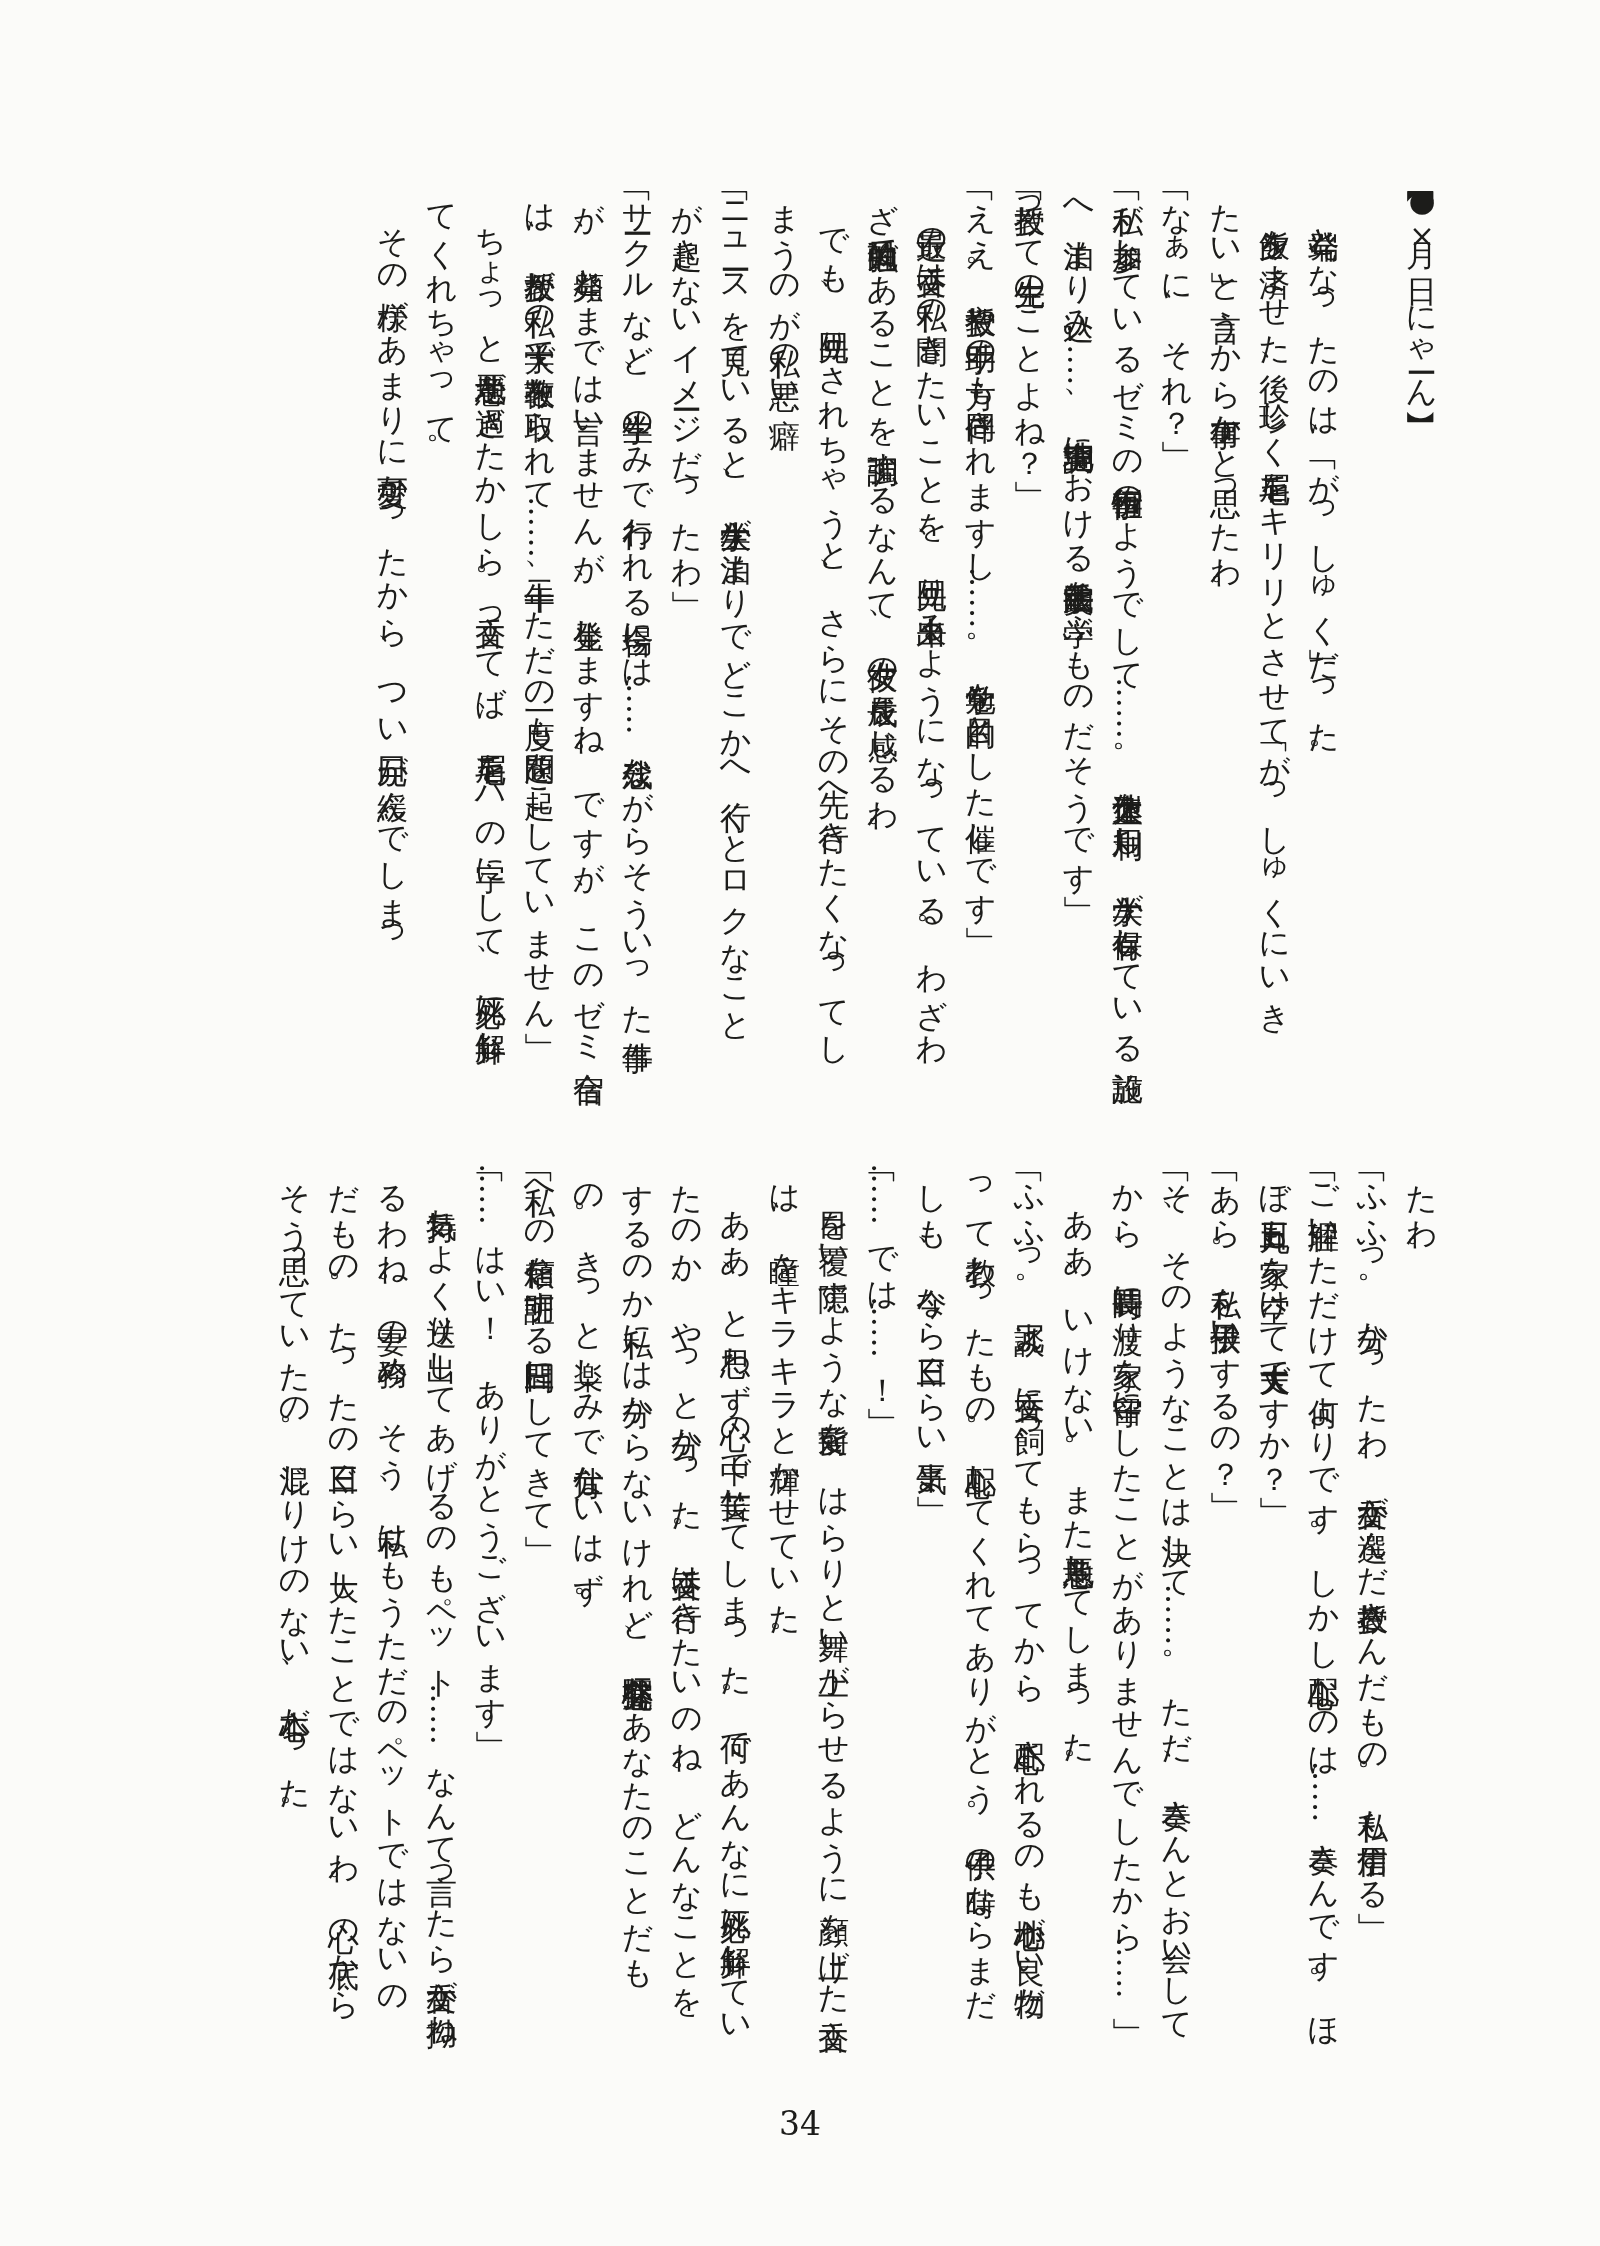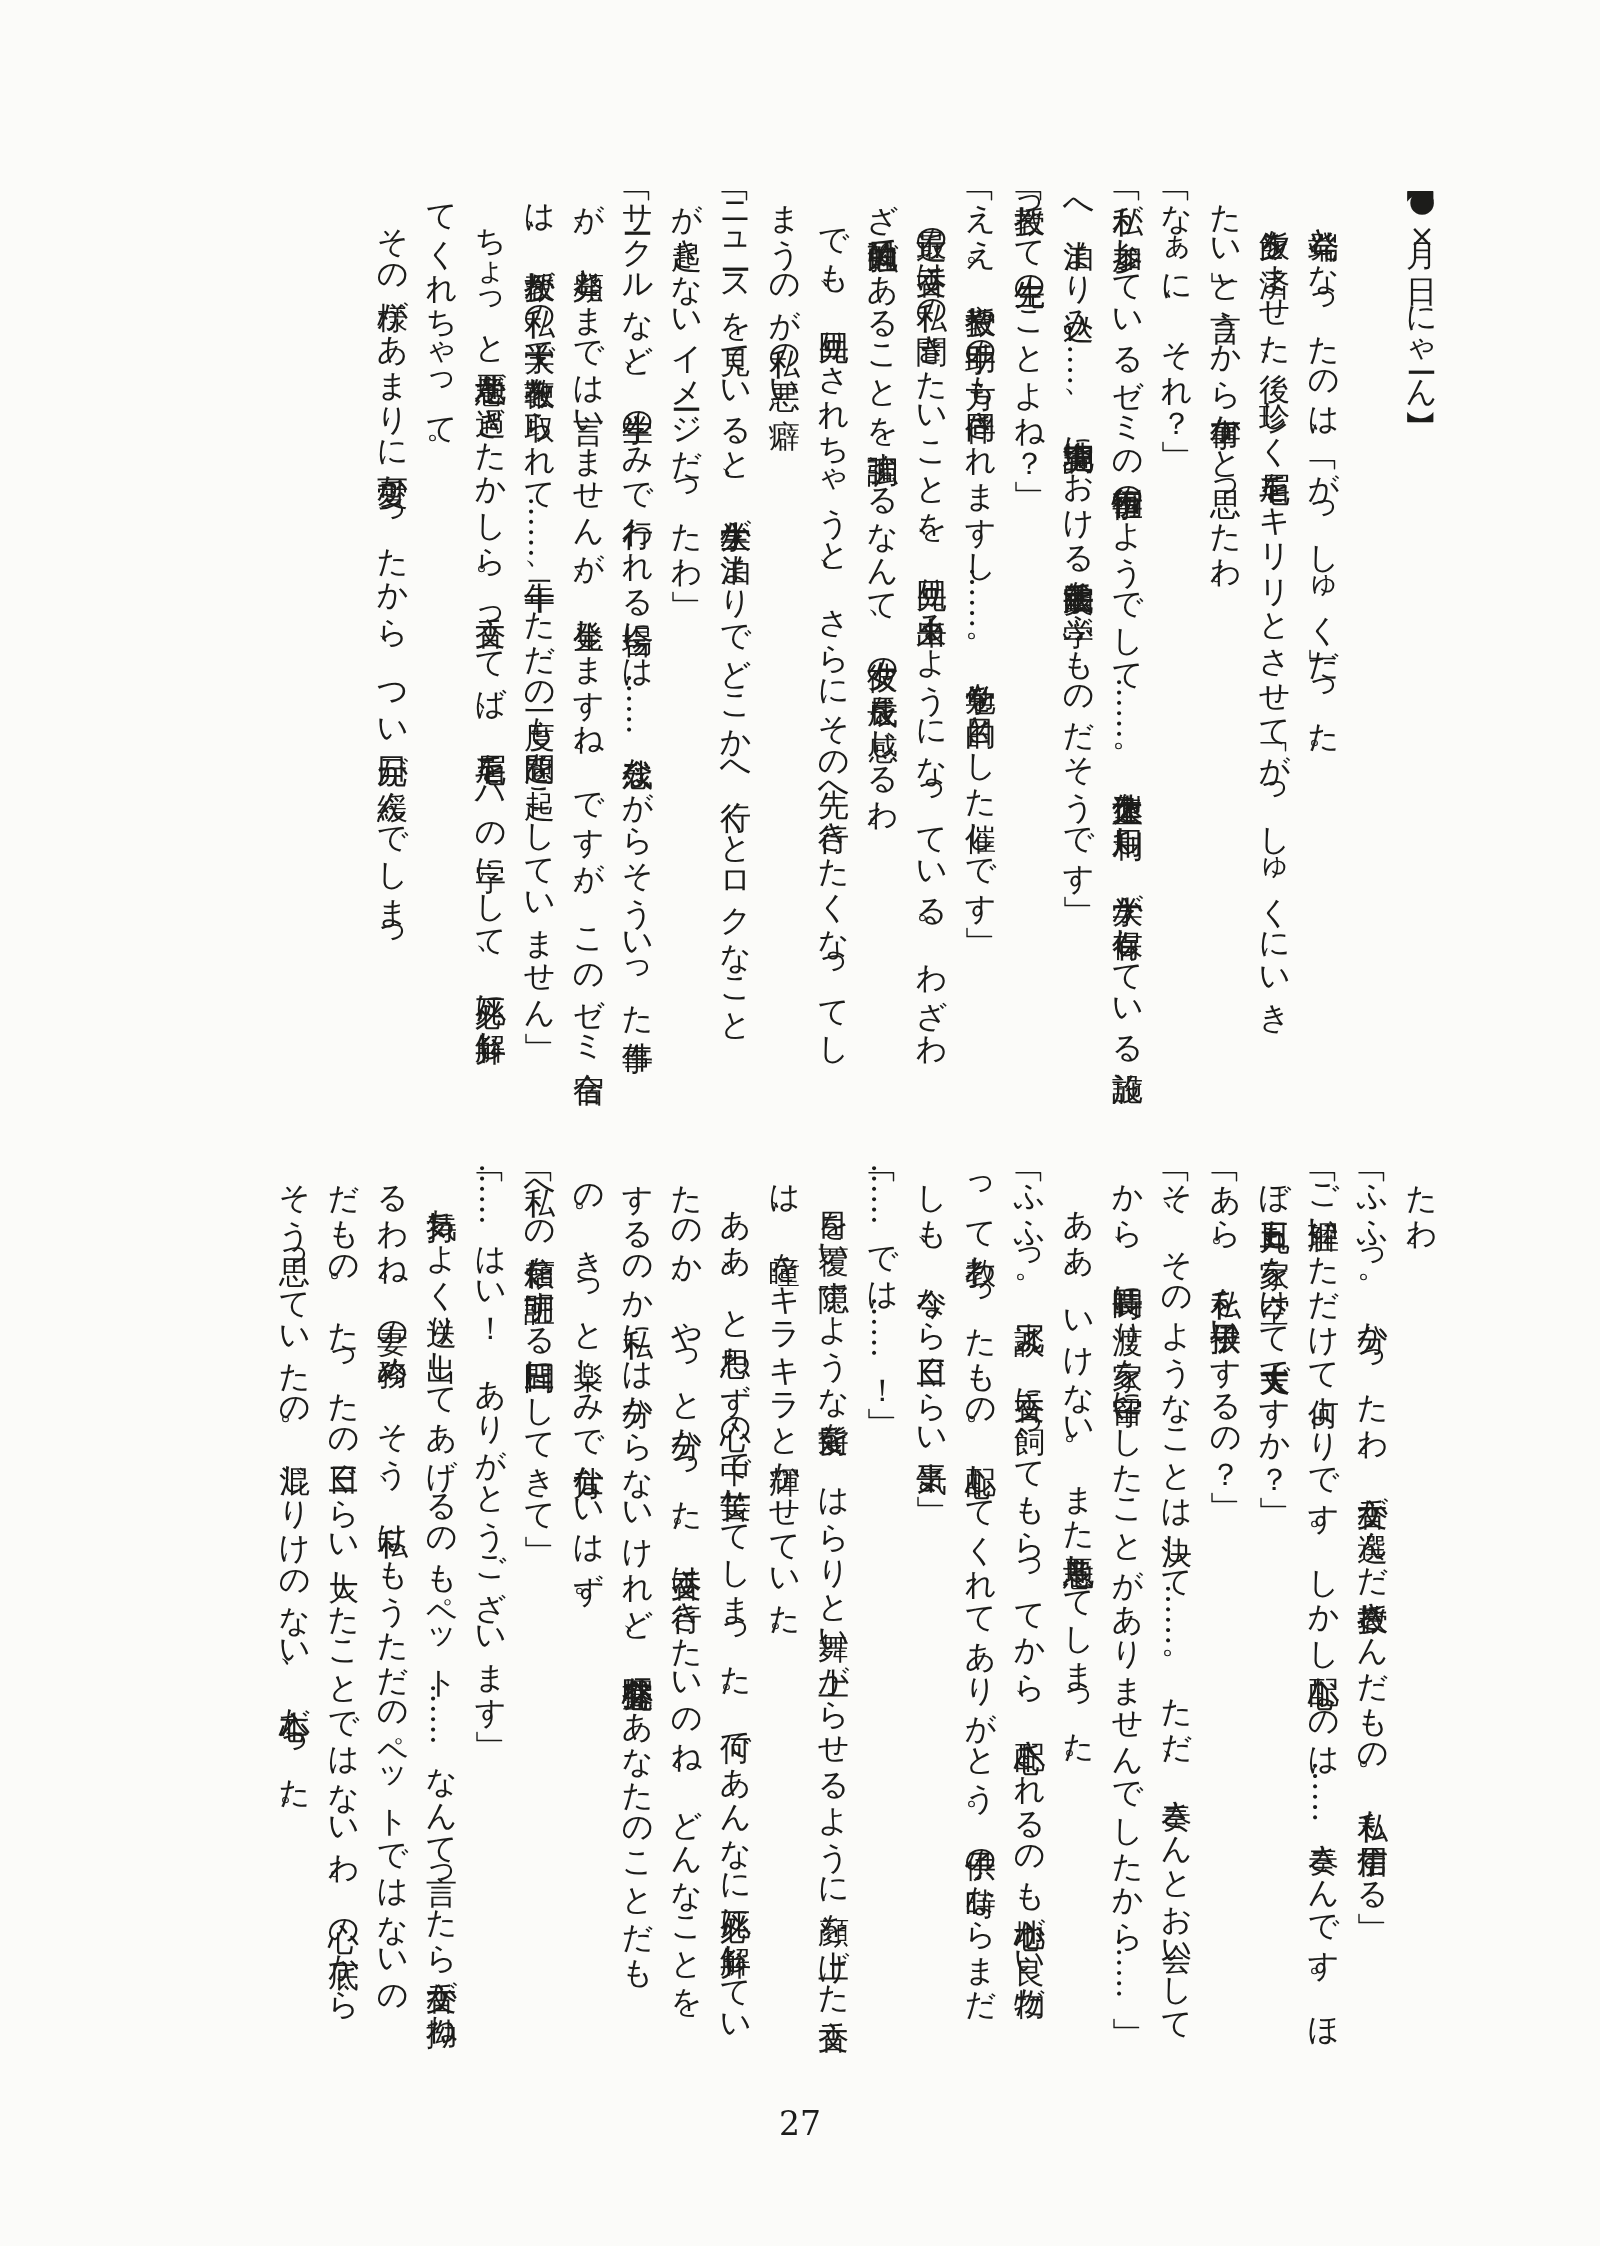--- a/index.html
+++ b/index.html
@@ -76,15 +76,15 @@
       <p class="para indent">ああ、いけない。また意地悪してしまった。</p>
       <p class="para">「ふふっ。冗談よ。文香に飼ってもらってから、心配されるのも心地が良い物だって教わったもの。心配してくれてありがとう。子供の時ならまだしも、今なら三日ぐらい平気よ」</p>
       <p class="para">「……では……！」</p>
       <p class="para indent">目を覆い隠すような前髪を、はらりと舞い上がらせるように顔を上げた文香は、瞳をキラキラと輝かせていた。</p>
       <p class="para indent">ああ、と思わず心の中で苦笑してしまった。何であんなに必死に弁解していたのか、やっと分かった。文香は行きたいのね。どんなことをするのか私には分からないけれど、探究心旺盛なあなたのことだもの。きっと楽しみで仕方ないはず。</p>
       <p class="para">「私への信頼を証明する三日間にしてきて」</p>
       <p class="para">「……はい！　ありがとうございます」</p>
       <p class="para indent">気持ちよく送り出してあげるのもペット……なんて言ったら文香が拗ねるわね。妻の務め。そう、私はもうただのペットではないのだもの。たったの三日ぐらい大したことではないわ。心の底からそう思っていたの。混じりけのない、本心だった。</p>
     </section>
 
-  <footer class="page-number">27</footer>
+  <footer class="page-number">34</footer>
 
 </div>
 
 </body></html>

